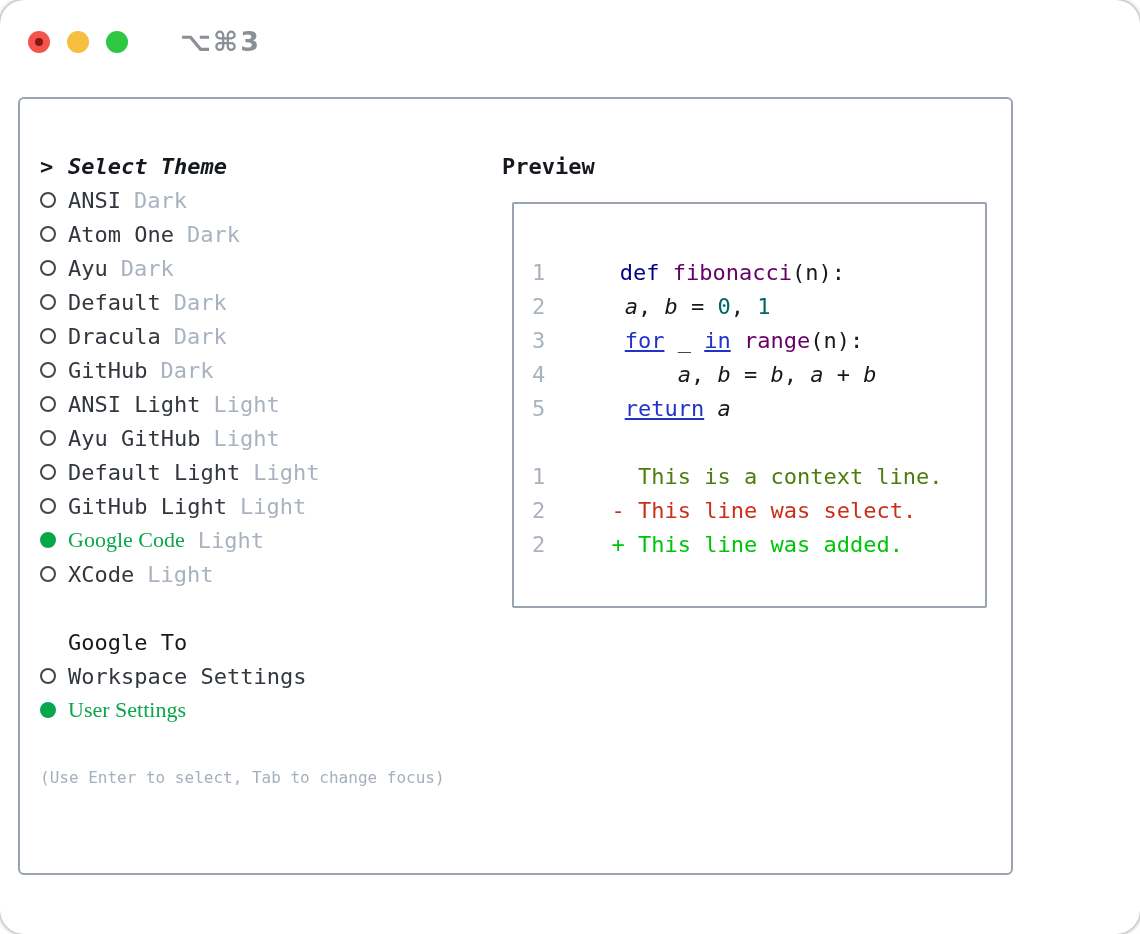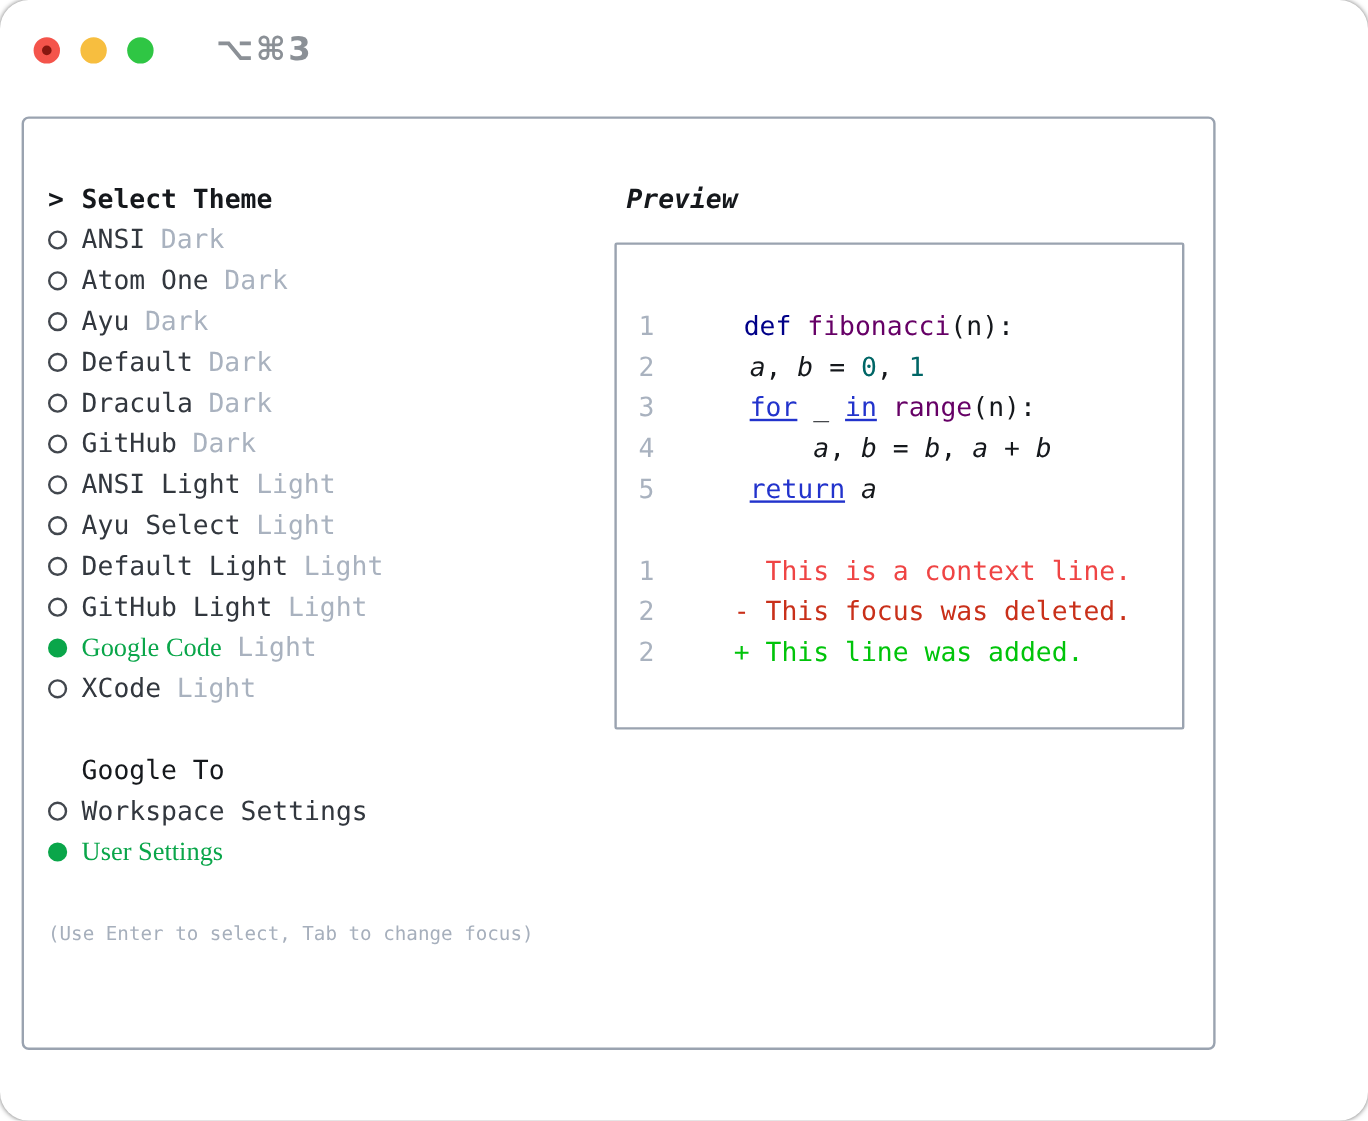--- a/index.html
+++ b/index.html
@@ -59,57 +59,57 @@
     width: 28px; flex: 0 0 28px; display: flex; align-items: center;
   }
   .prompt {
     font-weight: bold; color: #15181c; font-size: 22px;
   }
   .radio {
     width: 12px; height: 12px; border-radius: 50%;
     border: 2px solid #42474e; box-sizing: content-box;
   }
   .radio.sel { background: #0aa64a; border-color: #0aa64a; }
-  .hdr { font-weight: bold; color: #15181c; }
+  .hdr { font-weight: bold; color: #15181c; font-style: italic; }
   .label { white-space: pre; }
   .label.sel-green { color: #0aa64a; font-family: Liberation Serif, serif; }
   .tag { color: #a9b2bf; margin-left: 13px; white-space: pre; text-align: right; }
   .gap-row { height: 34px; }
   .apply-hdr { color: #15181c; }
   .hint {
     margin-top: 34px;
     color: #a6afbc; line-height: 34px; font-size: 16px;
     width: 430px;
   }
   
   .preview-hdr {
-    position: absolute; left: 502px; top: 50px;
+    position: absolute; left: 482px; top: 50px;
     height: 34px; display: flex; align-items: center;
-    font-size: 22px; font-weight: bold; color: #15181c; font-style: italic;
+    font-size: 22px; font-weight: bold; color: #15181c;
   }
   .preview-box {
     position: absolute; left: 492px; top: 103px;
     width: 475px; height: 406px;
     border: 2px solid #9aa3b0; border-radius: 2px;
     box-sizing: border-box;
     padding: 51px 0 0 18px;
     overflow: hidden;
   }
   .pline {
     height: 34px; display: flex; align-items: center;
     font-size: 22px; white-space: pre;
   }
   .lnum { color: #a9b2bf; width: 3ch; flex: 0 0 auto; white-space: pre; }
   .tk-plain { color: #15181c; }
   .tk-kw1 { color: #000088; margin-left: 48px; }
   .tk-kw2 { color: #2233cc; text-decoration: underline; }
   .tk-fn  { color: #660066; }
   .tk-num { color: #006666; }
   .tk-var { color: #15181c; font-style: italic; }
-  .tk-ctx { color: #ef4444; }
+  .tk-ctx { color: #4d7c0f; }
   .tk-del { color: #c9301a; }
   .tk-add { color: #00c40a; }
   .blank-line { height: 34px; }
 </style>
 </head>
 <body>
 
 <div class="window">
 
   <div class="titlebar">
@@ -176,21 +176,21 @@
             <span class="marker-slot">
               <span class="radio"></span>
             </span>
             <span class="label">ANSI Light</span>
             <span class="tag">Light</span>
           </div>
           <div class="row">
             <span class="marker-slot">
               <span class="radio"></span>
             </span>
-            <span class="label">Ayu Select</span>
+            <span class="label">Ayu GitHub</span>
             <span class="tag">Light</span>
           </div>
           <div class="row">
             <span class="marker-slot">
               <span class="radio"></span>
             </span>
             <span class="label">Default Light</span>
             <span class="tag">Light</span>
           </div>
           <div class="row">
@@ -247,19 +247,19 @@
       <div id="code-block">
           <div class="pline"><span class="lnum">1</span><span class="tk-kw1">def</span><span class="tk-plain"> </span><span class="tk-fn">fibonacci</span><span class="tk-plain">(n):</span></div>
           <div class="pline"><span class="lnum">2</span><span class="tk-plain">    </span><span class="tk-var">a</span><span class="tk-plain">, </span><span class="tk-var">b</span><span class="tk-plain"> = </span><span class="tk-num">0</span><span class="tk-plain">, </span><span class="tk-num">1</span></div>
           <div class="pline"><span class="lnum">3</span><span class="tk-plain">    </span><span class="tk-kw2">for</span><span class="tk-plain"> _ </span><span class="tk-kw2">in</span><span class="tk-plain"> </span><span class="tk-fn">range</span><span class="tk-plain">(n):</span></div>
           <div class="pline"><span class="lnum">4</span><span class="tk-plain">        </span><span class="tk-var">a</span><span class="tk-plain">, </span><span class="tk-var">b</span><span class="tk-plain"> = </span><span class="tk-var">b</span><span class="tk-plain">, </span><span class="tk-var">a</span><span class="tk-plain"> + </span><span class="tk-var">b</span></div>
           <div class="pline"><span class="lnum">5</span><span class="tk-plain">    </span><span class="tk-kw2">return</span><span class="tk-plain"> </span><span class="tk-var">a</span></div>
         </div>
       <div class="blank-line"></div>
       <div id="diff-block">
           <div class="pline"><span class="lnum">1</span><span class="tk-ctx">     This is a context line.</span></div>
-          <div class="pline"><span class="lnum">2</span><span class="tk-plain">   </span><span class="tk-del">- This focus was deleted.</span></div>
+          <div class="pline"><span class="lnum">2</span><span class="tk-plain">   </span><span class="tk-del">- This line was select.</span></div>
           <div class="pline"><span class="lnum">2</span><span class="tk-plain">   </span><span class="tk-add">+ This line was added.</span></div>
         </div>
     </div>
 
   </div>
 </div>
 
 </body></html>

